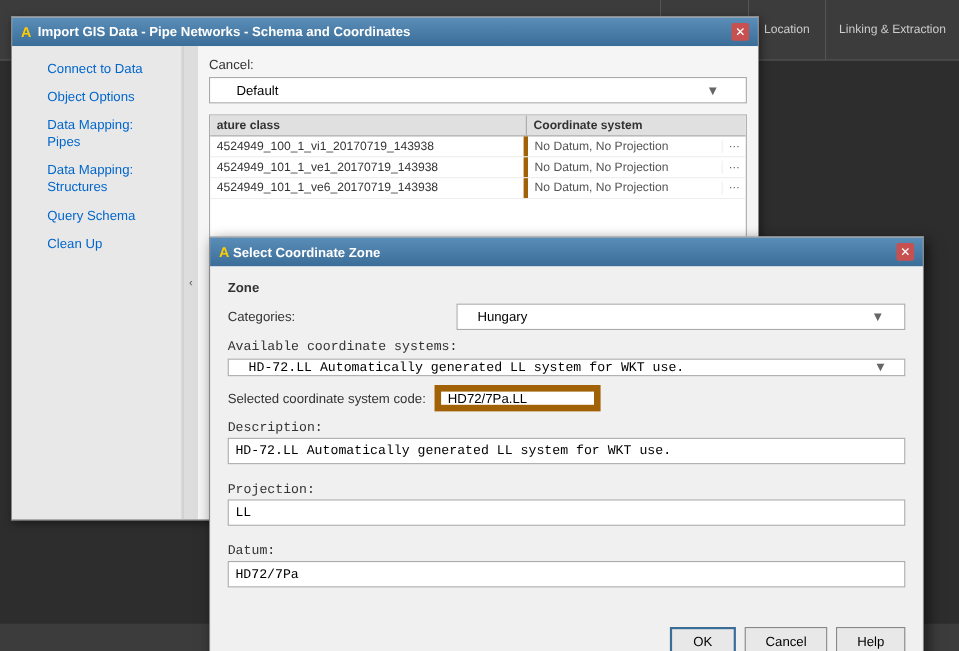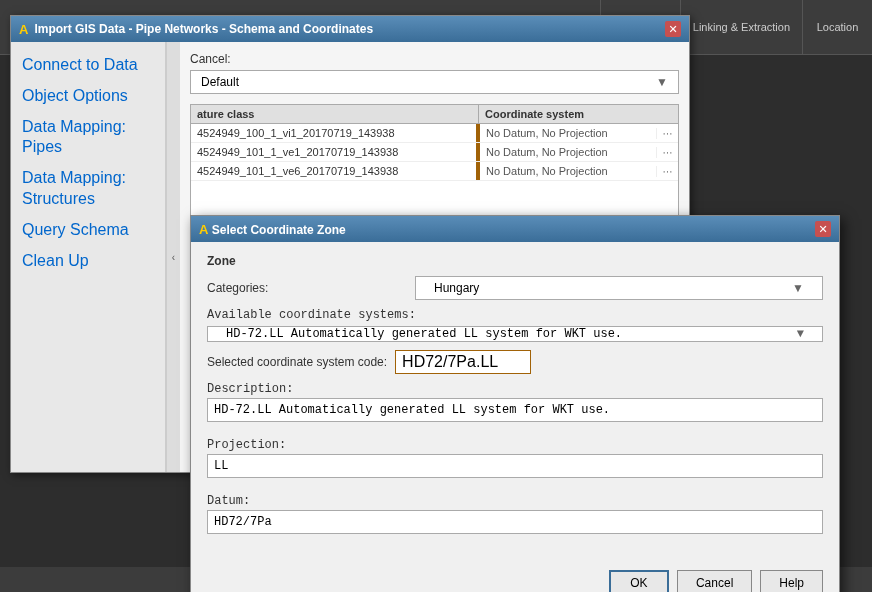--- a/index.html
+++ b/index.html
@@ -91,24 +91,24 @@
     }
 
     
     .left-nav {
       width: 155px;
       background: #e8e8e8;
       border-right: 1px solid #ccc;
       padding: 8px 0;
     }
     .nav-item {
-      padding: 5px 11px;
+      padding: 5px 32px;
       color: #0066cc;
       cursor: pointer;
-      font-size: 16px;
+      font-size: 12px;
       line-height: 1.3;
     }
     .nav-item.active {
       color: #003399;
       font-weight: bold;
       background: #dce8f5;
       border-left: 3px solid #0066cc;
       padding-left: 12px;
     }
 
@@ -118,21 +118,21 @@
       padding: 10px;
       background: #f5f5f5;
     }
     .field-label {
       font-size: 12px;
       color: #333;
       margin-bottom: 4px;
     }
     .combo-box {
       width: 100%;
-      padding: 3px 10px;
+      padding: 3px 24px;
       border: 1px solid #aaa;
       background: white;
       font-size: 12px;
       display: flex;
       align-items: center;
       justify-content: space-between;
       height: 24px;
       margin-bottom: 10px;
     }
     .combo-box .combo-arrow {
@@ -244,25 +244,25 @@
       margin-bottom: 8px;
       gap: 8px;
     }
     .form-row label {
       font-size: 12px;
       color: #333;
       min-width: 200px;
     }
     .form-row label.short { min-width: 160px; }
     .input-code {
-      width: 136px;
+      width: 151px;
       padding: 3px 6px;
-      border: 1px solid #a16207;
-      background: white;
-      font-size: 16px;
+      border: 6px solid #a16207;
+      background: white;
+      font-size: 12px;
       height: 24px;
     }
     .textarea-like {
       width: 100%;
       padding: 4px 6px;
       border: 1px solid #aaa;
       background: white;
       font-size: 12px;
       height: 24px;
       display: flex; align-items: center;
@@ -327,24 +327,24 @@
 </head>
 <body>
 
 <div class="toolbar-area">
   <div class="toolbar-data-link">
     <span class="icon">🔗</span>
     <span>Data
 Link</span>
   </div>
   <div class="toolbar-btn">
+    <span>Location</span>
+  </div>
+  <div class="toolbar-btn">
     <span>Linking &amp; Extraction</span>
-  </div>
-  <div class="toolbar-btn">
-    <span>Location</span>
   </div>
 </div>
 
 <div class="main-dialog">
   <div class="dialog-titlebar">
     <div class="title-left">
       <span style="font-weight:bold; font-size:13px; color:#ffcc00;">A</span>
       <span>Import GIS Data - Pipe Networks - Schema and Coordinates</span>
     </div>
     <button class="dialog-close">✕</button>

